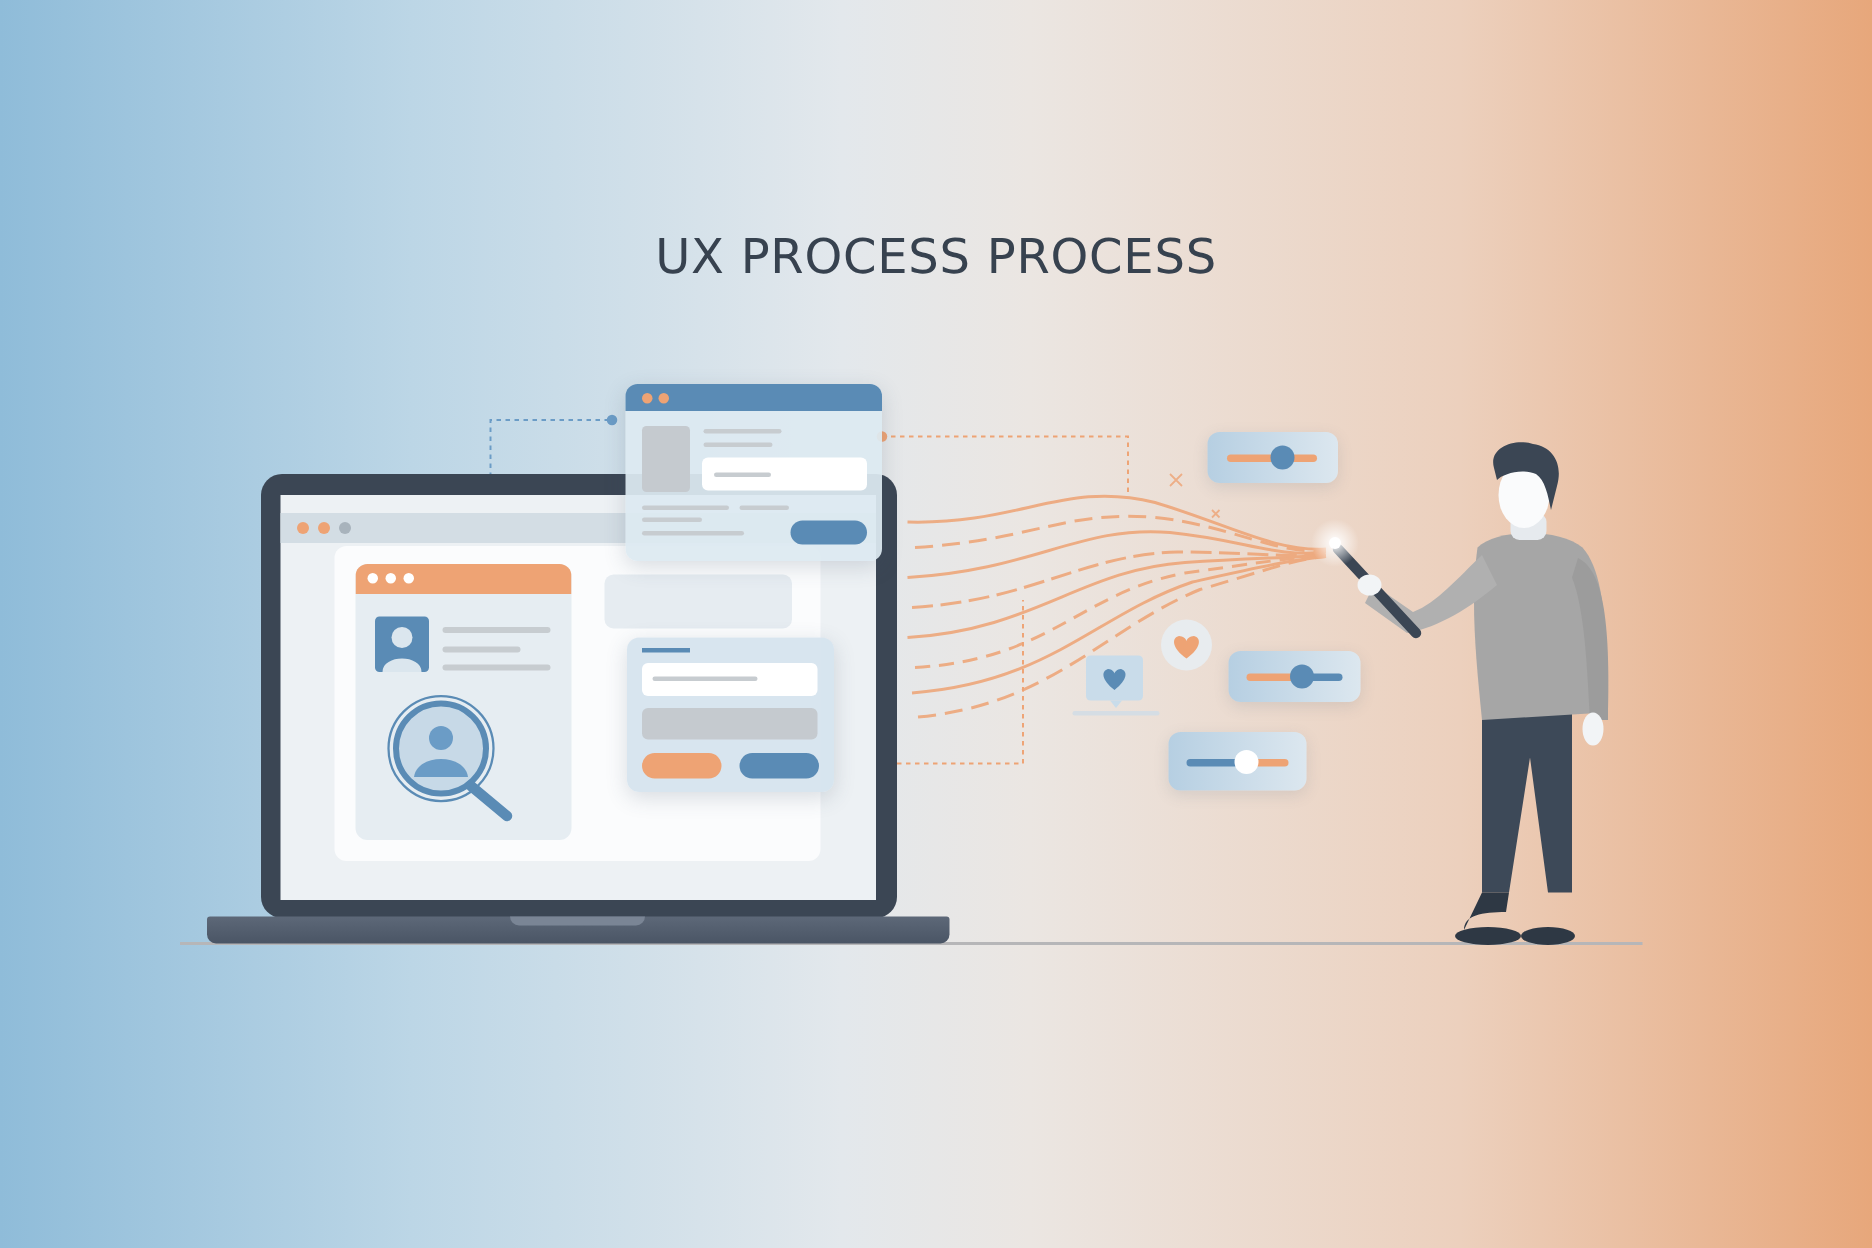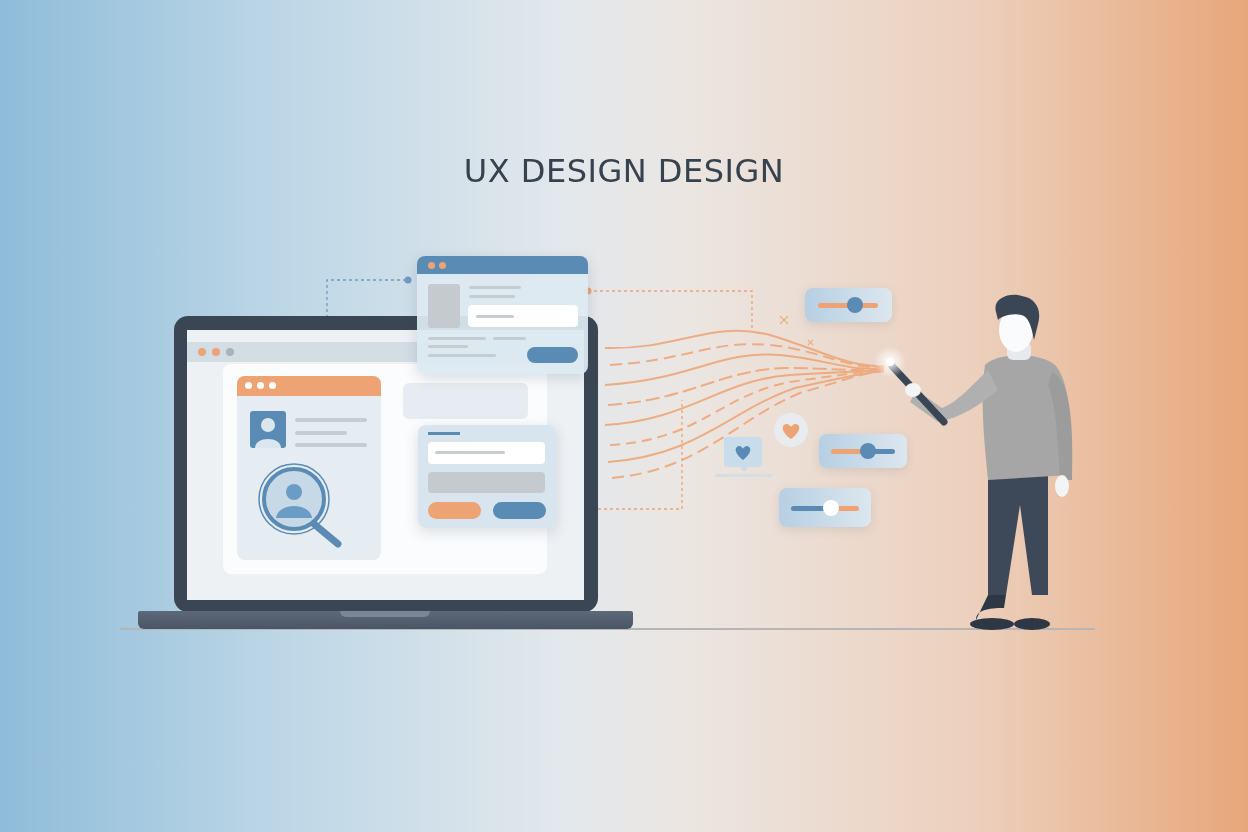--- a/index.html
+++ b/index.html
@@ -26,21 +26,21 @@
   .win .wh{height:18px;background:#5a8bb5;border-radius:8px 8px 0 0;}
   .pill{border-radius:10px;}
   .slider{background:linear-gradient(90deg,#b6cfe2,#dce7ef);border-radius:8px;box-shadow:0 3px 10px rgba(80,100,120,0.15);}
   .track{height:5px;border-radius:3px;}
   .knob{width:16px;height:16px;border-radius:50%;}
   svg{overflow:visible;}
 </style>
 </head>
 <body>
 
-<div id="title" class="abs">UX DESIGN DESIGN</div>
+<div id="title" class="abs">UX PROCESS PROCESS</div>
 
 <div class="abs ground"></div>
 
 <svg class="abs" style="left:0;top:0" width="1248" height="832">
   <g fill="none" stroke="#6b9cc6" stroke-width="1.3" stroke-dasharray="3 3">
     <path d="M327 378 V280 H408"></path>
     <path d="M413 445 H396 V348 H420"></path>
     <path d="M415 405 H598"></path>
     <path d="M357 546 H455 V520"></path>
   </g>

